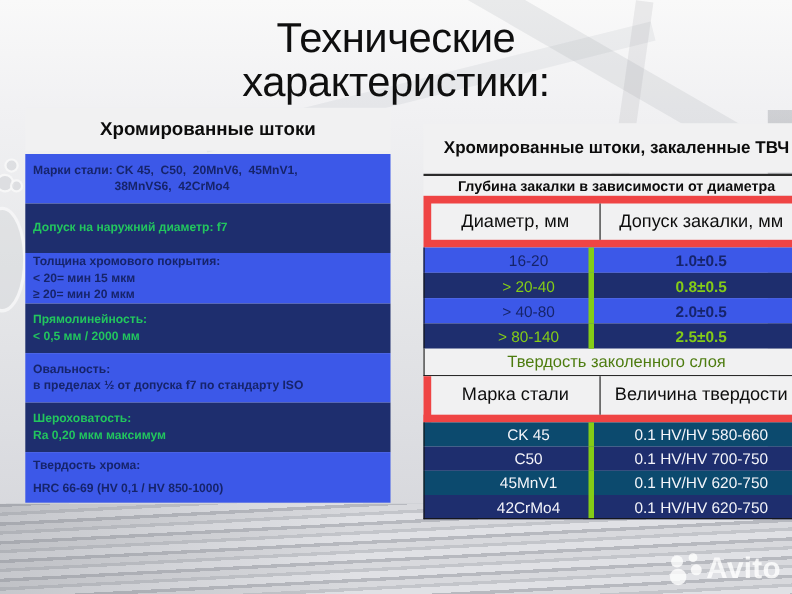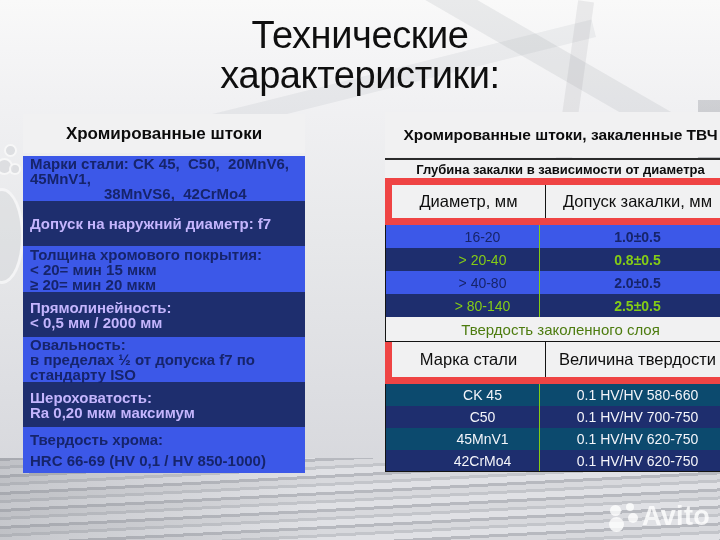--- a/index.html
+++ b/index.html
@@ -27,48 +27,48 @@
     background:rgba(205,207,212,0.5); }
   .circ1 { left:4px; top:144px; width:13px; height:13px; }
   .circ2 { left:-4px; top:158px; width:17px; height:17px; }
   .circ3 { left:9px; top:163px; width:12px; height:12px; }
   .circ4 { left:-20px; top:188px; width:44px; height:96px; border-radius:50%;
     border:3px solid rgba(255,255,255,0.65); background:rgba(210,212,216,0.4); }
   
   .title { position:absolute; top:15px; left:0; right:0; text-align:center;
     font-size:38px; line-height:40px; font-weight:500; color:#0f0f0f; letter-spacing:-0.4px; }
   
-  .left-panel { position:absolute; left:23px; top:114px; width:282px; }
+  .left-panel { position:absolute; left:23px; top:98px; width:332px; }
   .lp-header { height:39px; margin-bottom:3px; background:#f1f1f2;
     display:flex; align-items:center; justify-content:center;
     font-size:17px; font-weight:bold; color:#0c0c0c; }
   .lp-row { display:flex; flex-direction:column; justify-content:center;
-    padding:0 6px 0 7px; font-size:15px; font-weight:bold; line-height:15px; }
+    padding:0 6px 0 7px; font-size:11px; font-weight:bold; line-height:15px; }
   .lp-row .line { white-space:pre-wrap; }
   .lp-blue { background:#3c58e8; color:#16246b; }
-  .lp-navy { background:#1e2e6e; color:#c4b5fd; }
+  .lp-navy { background:#1e2e6e; color:#22c55e; }
   .h45 { height:45px; } .h46 { height:46px; }
   .indent { padding-left:74px; }
   .gap-top { margin-top:6px; }
   
   .right-panel { position:absolute; left:385px; top:112px; width:351px; }
   .rp-header { height:45px; background:#f1f1f2; display:flex; align-items:center; justify-content:center;
     font-size:15.5px; font-weight:bold; color:#0c0c0c; text-align:center; }
   .rp-divider { height:2px; background:#2b2b2b; margin-top:1px; }
   .rp-subheader { height:18px; background:#f1f1f2; display:flex; align-items:center; justify-content:center;
     font-size:13px; font-weight:bold; color:#0c0c0c; }
   .tbl-header { display:grid; grid-template-columns:154px 1fr; height:47px;
     background:#f1f1f2; border:7px solid #ef4444; }
   .tbl-header .cell { display:flex; align-items:center; justify-content:center; text-align:center;
     font-size:16.5px; color:#0e0e0e; line-height:19px; }
   .tbl-header .cell:first-child { border-right:1px solid #141414; }
   .tbl-row { display:grid; grid-template-columns:154px 1fr;
     border-left:1px solid #141414; border-right:1px solid #141414; }
   .tbl-row .cell { display:flex; align-items:center; justify-content:center; font-size:14px; }
-  .tbl-row .cell:first-child { border-right:1px solid #84cc16;padding-left:40px; }
+  .tbl-row .cell:first-child { border-right:5px solid #84cc16;padding-left:40px; }
   .tr23 { height:23px; } .tr22 { height:22px; }
   .row-blue { background:#3c58e8; color:#16246b; }
   .row-navy { background:#1e2e6e; color:#84cc16; }
   .row2-blue { background:#0c4a6e; color:#f4f5fa; }
   .row2-navy { background:#1e2e6e; color:#f4f5fa; }
   .val { font-weight:bold; }
   .section-header { height:25px; background:#f1f1f2; border:1px solid #141414; border-top:none;
     display:flex; align-items:center; justify-content:center; font-size:15px; color:#4d7c0f; }
   .tbl-header.t2 { height:42px; border-top:none; }
   .tbl-row:last-child { border-bottom:1px solid #141414; }

